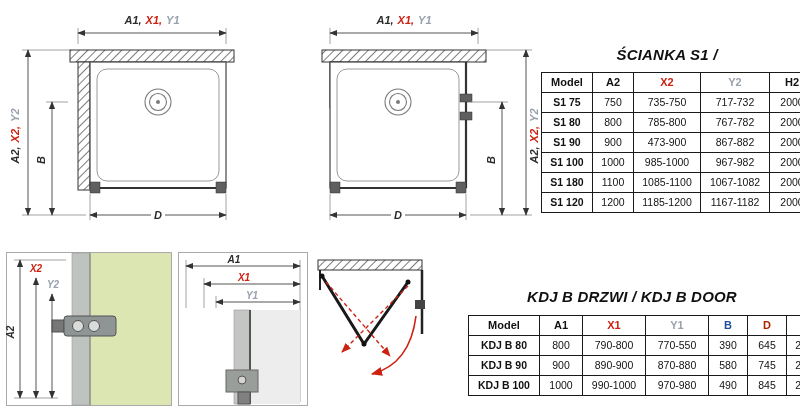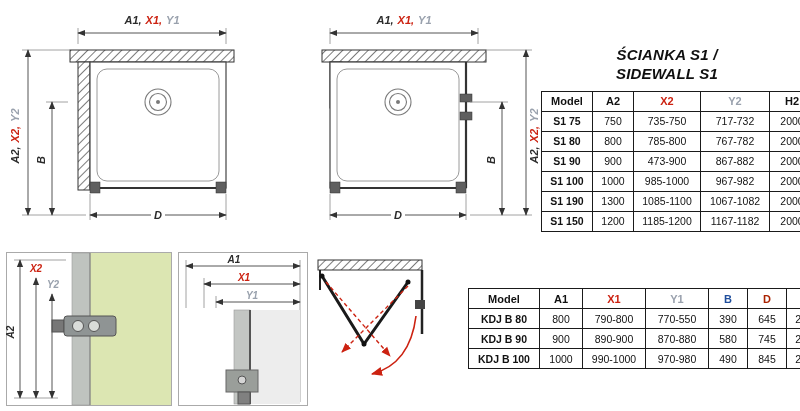--- a/index.html
+++ b/index.html
@@ -134,21 +134,20 @@
     <text class="dimlbl" transform="rotate(-90 258 134)" x="258" y="134" text-anchor="middle"><tspan class="c-dark">A2,</tspan><tspan class="c-red" dx="4">X2,</tspan><tspan class="c-gray" dx="4">Y2</tspan></text>
 
     <line class="ext" x1="190" y1="100" x2="228" y2="100"></line>
     <line class="dim" x1="222" y1="100" x2="222" y2="213" marker-start="url(#ah)" marker-end="url(#ah)"></line>
     <text class="dimlbl c-dark" transform="rotate(-90 215 158)" x="215" y="158" text-anchor="middle">B</text>
   </svg>
 
   <div class="abs s1-block">
     <div class="block-title">
       <div>ŚCIANKA S1 /</div>
-      <div>SIDEWALL S1</div>
     </div>
     <table class="spec s1">
         <thead>
           <tr>
             <th style="color: rgb(17, 17, 17);">Model</th>
             <th style="color: rgb(17, 17, 17);">A2</th>
             <th style="color: rgb(204, 34, 17);">X2</th>
             <th style="color: rgb(153, 161, 173);">Y2</th>
             <th style="color: rgb(17, 17, 17);">H2</th>
           </tr>
@@ -176,28 +175,28 @@
             <td>2000</td>
           </tr>
           <tr>
             <td class="model-cell">S1 100</td>
             <td>1000</td>
             <td>985-1000</td>
             <td>967-982</td>
             <td>2000</td>
           </tr>
           <tr>
-            <td class="model-cell">S1 190</td>
-            <td>1300</td>
+            <td class="model-cell">S1 180</td>
+            <td>1100</td>
             <td>1085-1100</td>
             <td>1067-1082</td>
             <td>2000</td>
           </tr>
           <tr>
-            <td class="model-cell">S1 150</td>
+            <td class="model-cell">S1 120</td>
             <td>1200</td>
             <td>1185-1200</td>
             <td>1167-1182</td>
             <td>2000</td>
           </tr>
         </tbody>
       </table>
   </div>
 
   <svg class="abs" style="left:6px;top:252px" width="166" height="154" viewBox="0 0 166 154">
@@ -265,20 +264,21 @@
     </g>
 
     <g>
       <line x1="96" y1="30" x2="30" y2="96" stroke="#cc2211" stroke-width="1.4" stroke-dasharray="4 3" marker-end="url(#ahr)"></line>
       <line x1="14" y1="26" x2="78" y2="100" stroke="#cc2211" stroke-width="1.4" stroke-dasharray="4 3" marker-end="url(#ahr)"></line>
       <path d="M 104,60 Q 98,108 60,118" fill="none" stroke="#cc2211" stroke-width="1.6" marker-end="url(#ahr)"></path>
     </g>
   </svg>
 
   <div class="abs kdjb-block">
+    <div class="block-title">KDJ B DRZWI / KDJ B DOOR</div>
     <table class="spec kdjb">
         <thead>
           <tr>
             <th style="color: rgb(17, 17, 17);">Model</th>
             <th style="color: rgb(17, 17, 17);">A1</th>
             <th style="color: rgb(204, 34, 17);">X1</th>
             <th style="color: rgb(153, 161, 173);">Y1</th>
             <th style="color: rgb(31, 78, 156);">B</th>
             <th style="color: rgb(170, 34, 0);">D</th>
             <th style="color: rgb(17, 17, 17);">H1</th>

